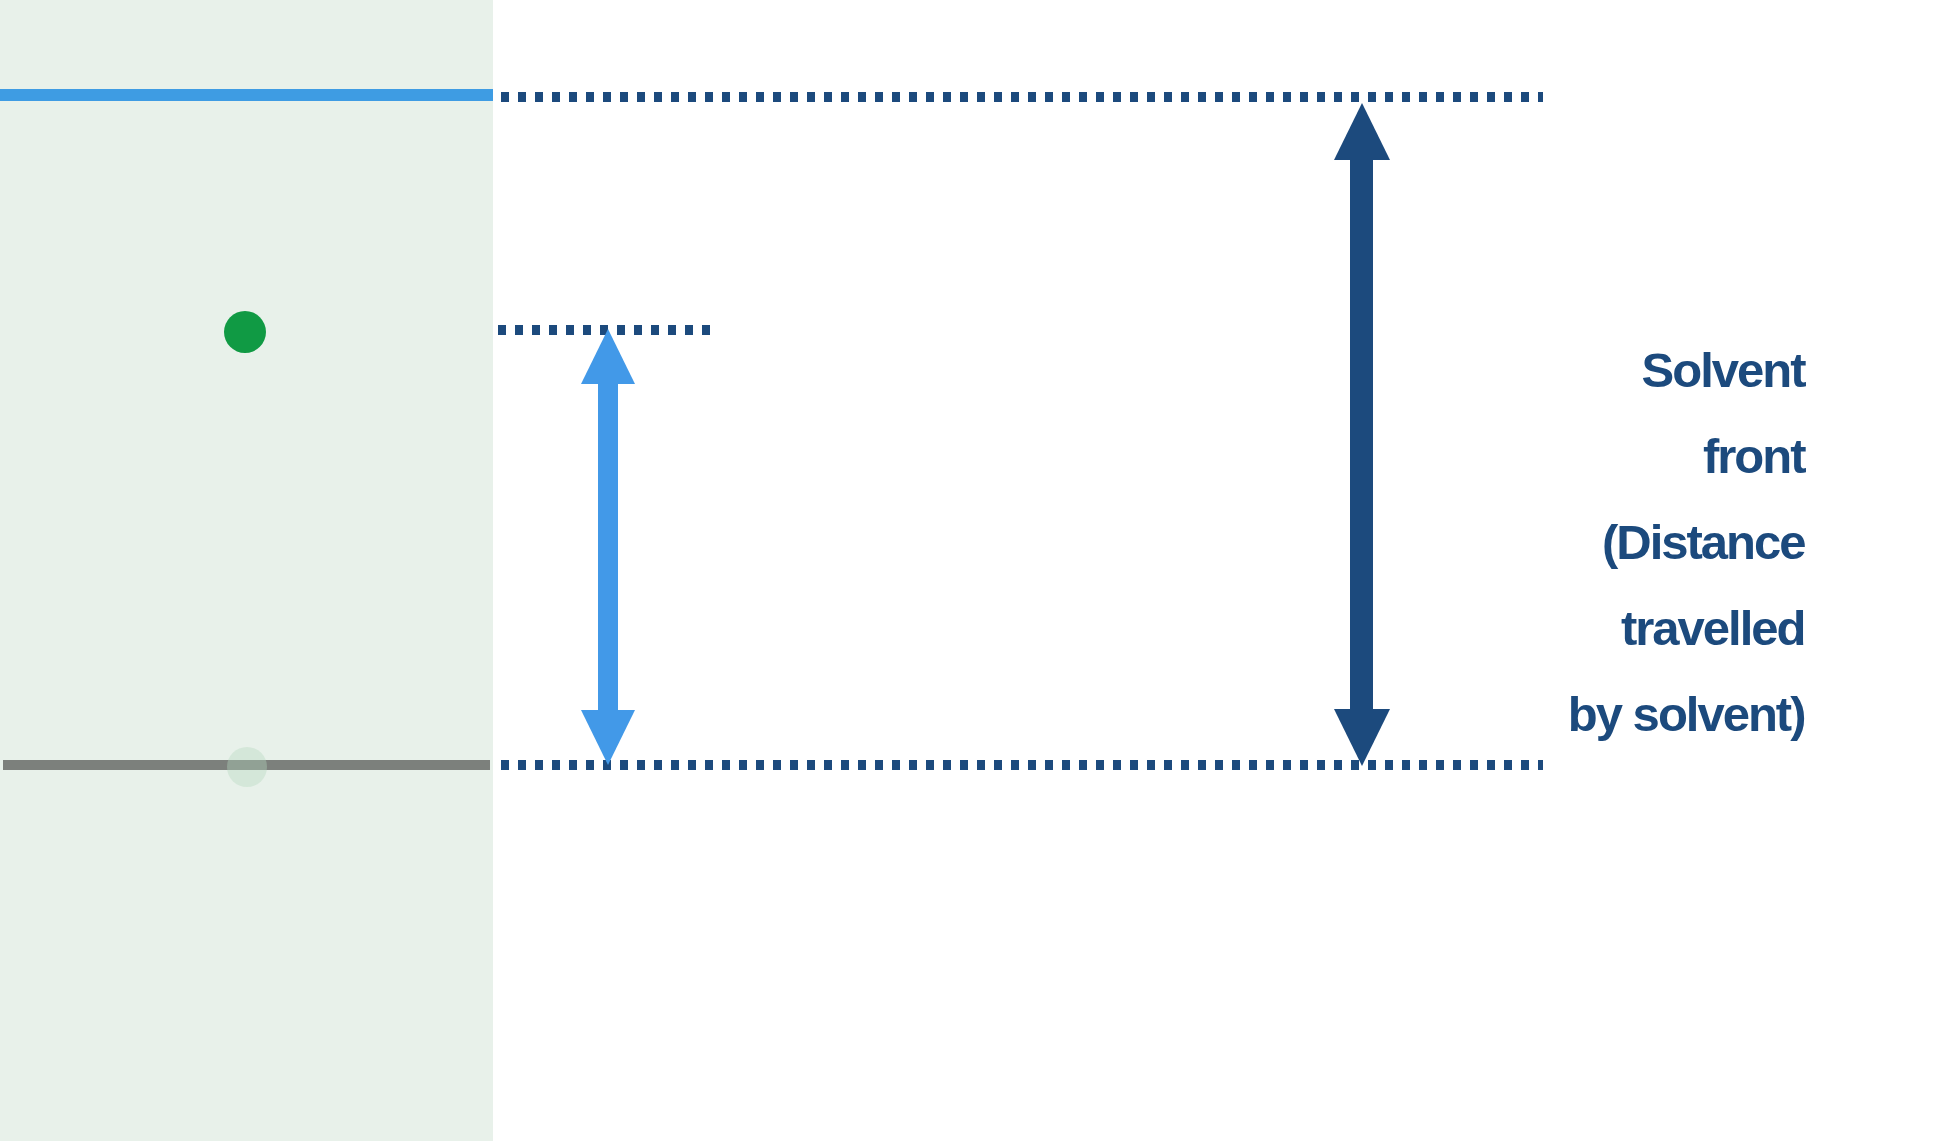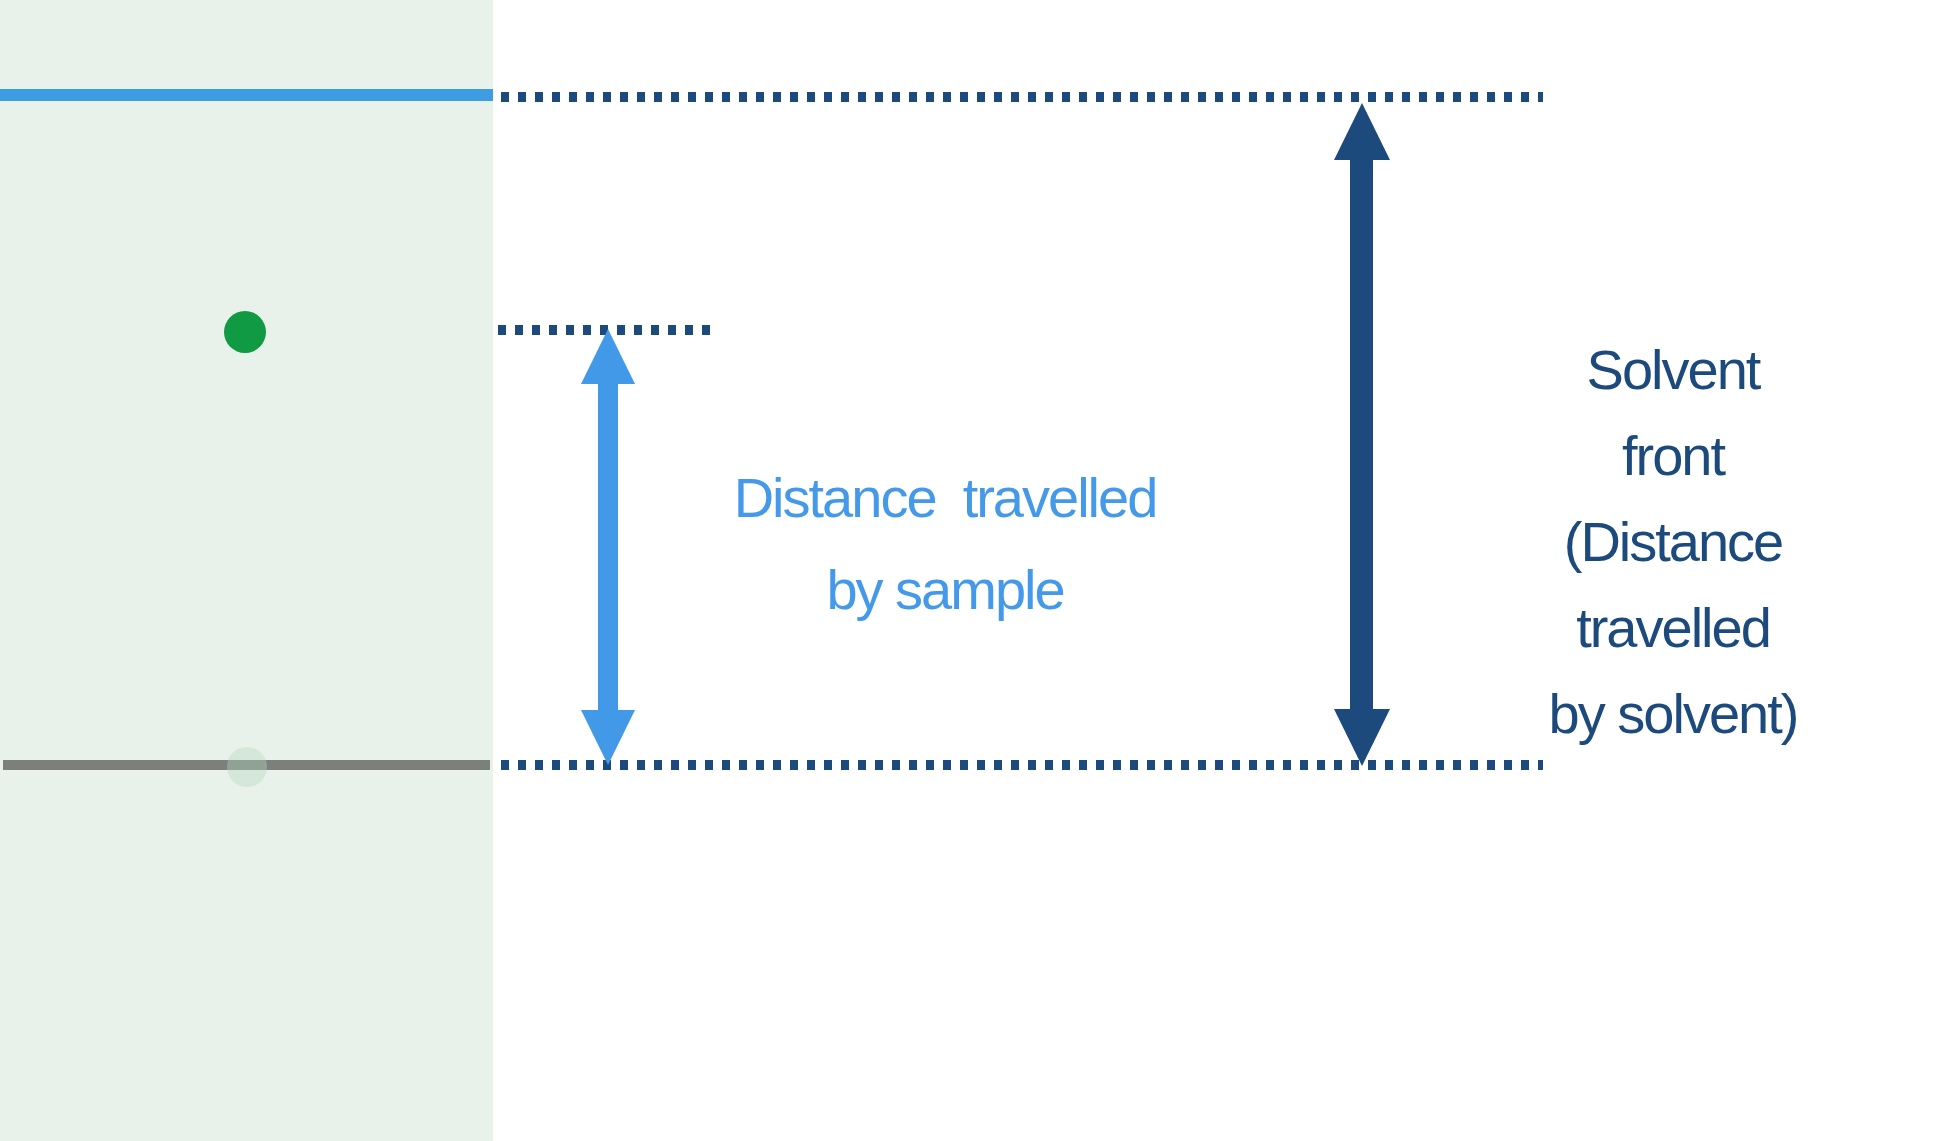--- a/index.html
+++ b/index.html
@@ -95,24 +95,24 @@
     bottom: 0;
     border-left-width: 28px; border-right-width: 28px;
     border-top: 57px solid;
   }
   .arrow.navy .shaft { left: 16px; top: 55px; bottom: 55px; width: 23px; }
 
   
   .label {
     position: absolute;
     transform: translateX(-50%);
-    text-align: center;
+    text-align: right;
     white-space: pre-wrap;
-    font-weight: 400;
-    font-size: 56px;
+    font-weight: 700;
+    font-size: 49px;
     letter-spacing: -2px;
   }
   .label.sample  { left: 945px;  top: 452px; line-height: 92px; }
   .label.solvent { left: 1673px; top: 327px; line-height: 86px; }
 </style>
 </head>
 <body>
 
 <div class="canvas">
 
@@ -132,20 +132,18 @@
     <div class="shaft"></div>
     <div class="head down"></div>
   </div>
 
   <div class="arrow navy" style="color: rgb(28, 74, 125);">
     <div class="head up"></div>
     <div class="shaft"></div>
     <div class="head down"></div>
   </div>
 
-  <div class="label sample" style="color: rgb(68, 153, 232);">Distance  travelled
-by sample</div>
 
   <div class="label solvent" style="color: rgb(28, 74, 125);">Solvent front
 (Distance travelled
 by solvent)</div>
 
 </div>
 
 </body></html>

